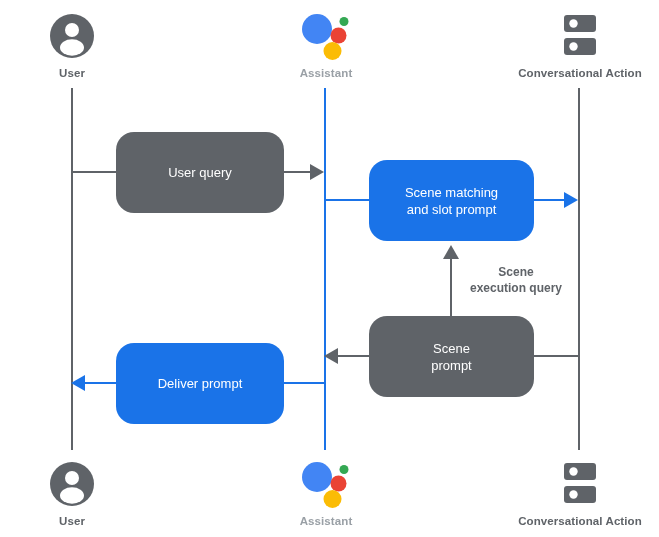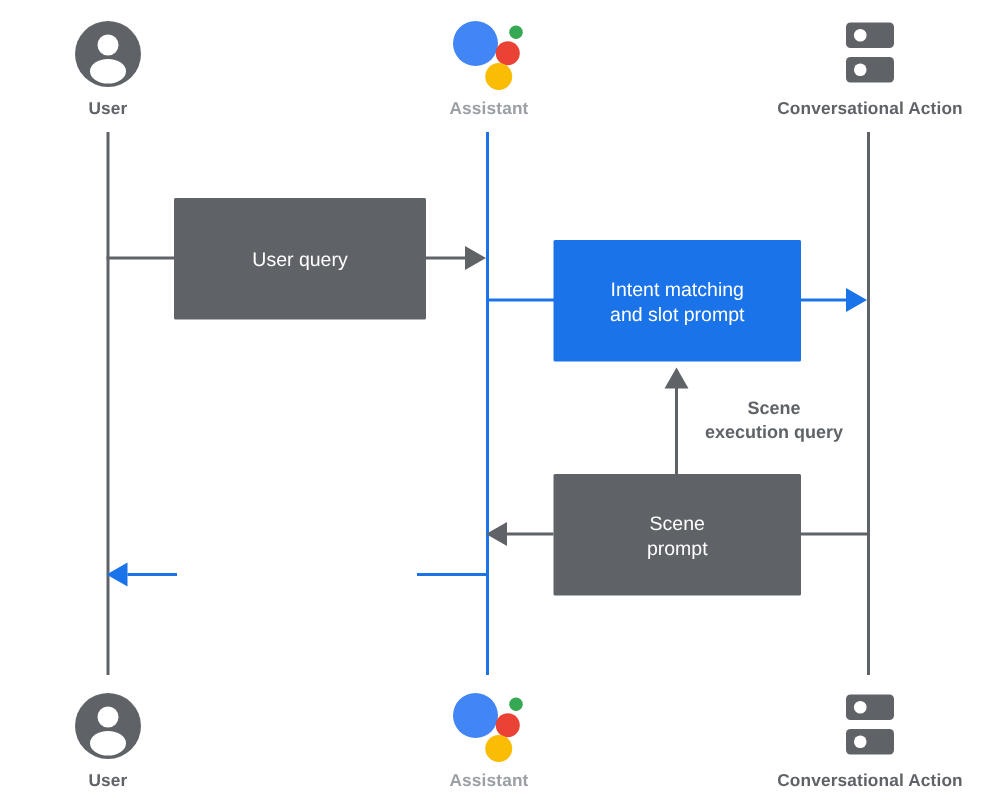--- a/index.html
+++ b/index.html
@@ -48,21 +48,21 @@
   .icon-wrap {
     height: 52px;
     display: flex;
     align-items: center;
     justify-content: center;
   }
 
   
   .node {
     position: absolute;
-    border-radius: 1px;
+    border-radius: 18px;
     display: flex;
     align-items: center;
     justify-content: center;
     color: #ffffff;
     font-size: 13px;
     line-height: 17px;
     text-align: center;
     box-sizing: border-box;
     padding: 4px 10px;
   }
@@ -170,21 +170,21 @@
   <div class="hline gray" style="left:58px; top:171px; width:47px;"></div>
   <div class="node gray" style="left:103px; top:132px; width:168px; height:81px;">
     <span>User query</span>
   </div>
   <div class="hline gray" style="left:271px; top:171px; width:27px;"></div>
   <div class="arrow right gray" style="left:297px; top:164px;"></div>
 
   <div class="hline blue" style="left:311px; top:199px; width:47px;"></div>
   <div class="node blue" style="left:356px; top:160px; width:165px; height:81px;">
     <span>
-      <span>Intent matching</span><br>
+      <span>Scene matching</span><br>
       <span>and slot prompt</span>
     </span>
   </div>
   <div class="hline blue" style="left:521px; top:199px; width:31px;"></div>
   <div class="arrow right blue" style="left:551px; top:192px;"></div>
 
   <div class="vline gray" style="left:437px; top:258px; height:58px;"></div>
   <div class="arrow up gray" style="left:430px; top:245px;"></div>
   <div class="loop-label" style="left:443px; top:264px;">
     <span>Scene</span><br>
@@ -195,20 +195,23 @@
   <div class="node gray" style="left:356px; top:316px; width:165px; height:81px;">
     <span>
       <span>Scene</span><br>
       <span>prompt</span>
     </span>
   </div>
   <div class="hline gray" style="left:325px; top:355px; width:31px;"></div>
   <div class="arrow left gray" style="left:311px; top:348px;"></div>
 
   <div class="hline blue" style="left:265px; top:382px; width:48px;"></div>
+  <div class="node blue" style="left:103px; top:343px; width:168px; height:81px;">
+    <span>Deliver prompt</span>
+  </div>
   <div class="hline blue" style="left:72px; top:382px; width:33px;"></div>
   <div class="arrow left blue" style="left:58px; top:375px;"></div>
 
   <div class="actor" style="left:-41px; top:458px;">
     <div class="icon-wrap">
       <svg width="46" height="46" viewBox="0 0 46 46" aria-hidden="true">
         <circle cx="23" cy="23" r="22" fill="#5f6368"></circle>
         <circle cx="23" cy="17" r="7" fill="#ffffff"></circle>
         <ellipse cx="23" cy="34.5" rx="12" ry="8.2" fill="#ffffff"></ellipse>
       </svg>

